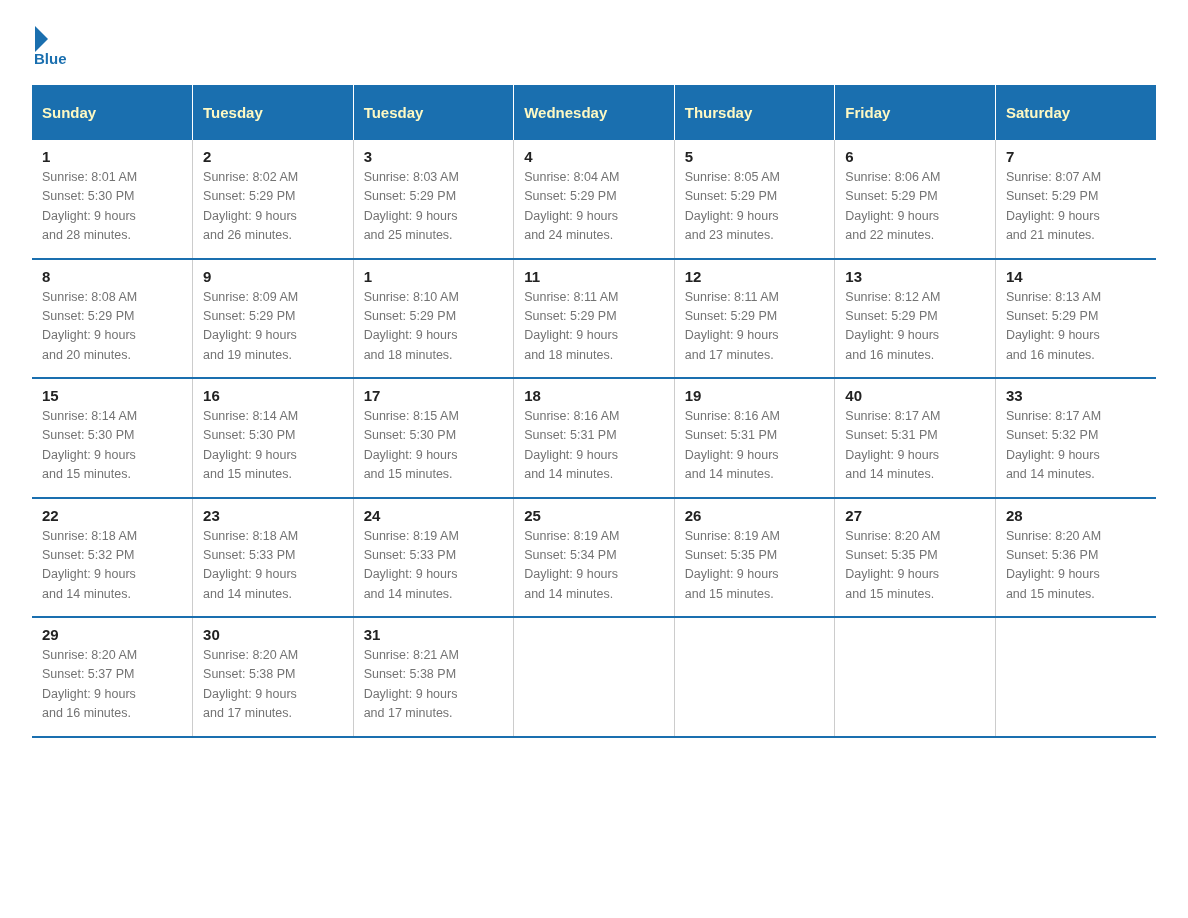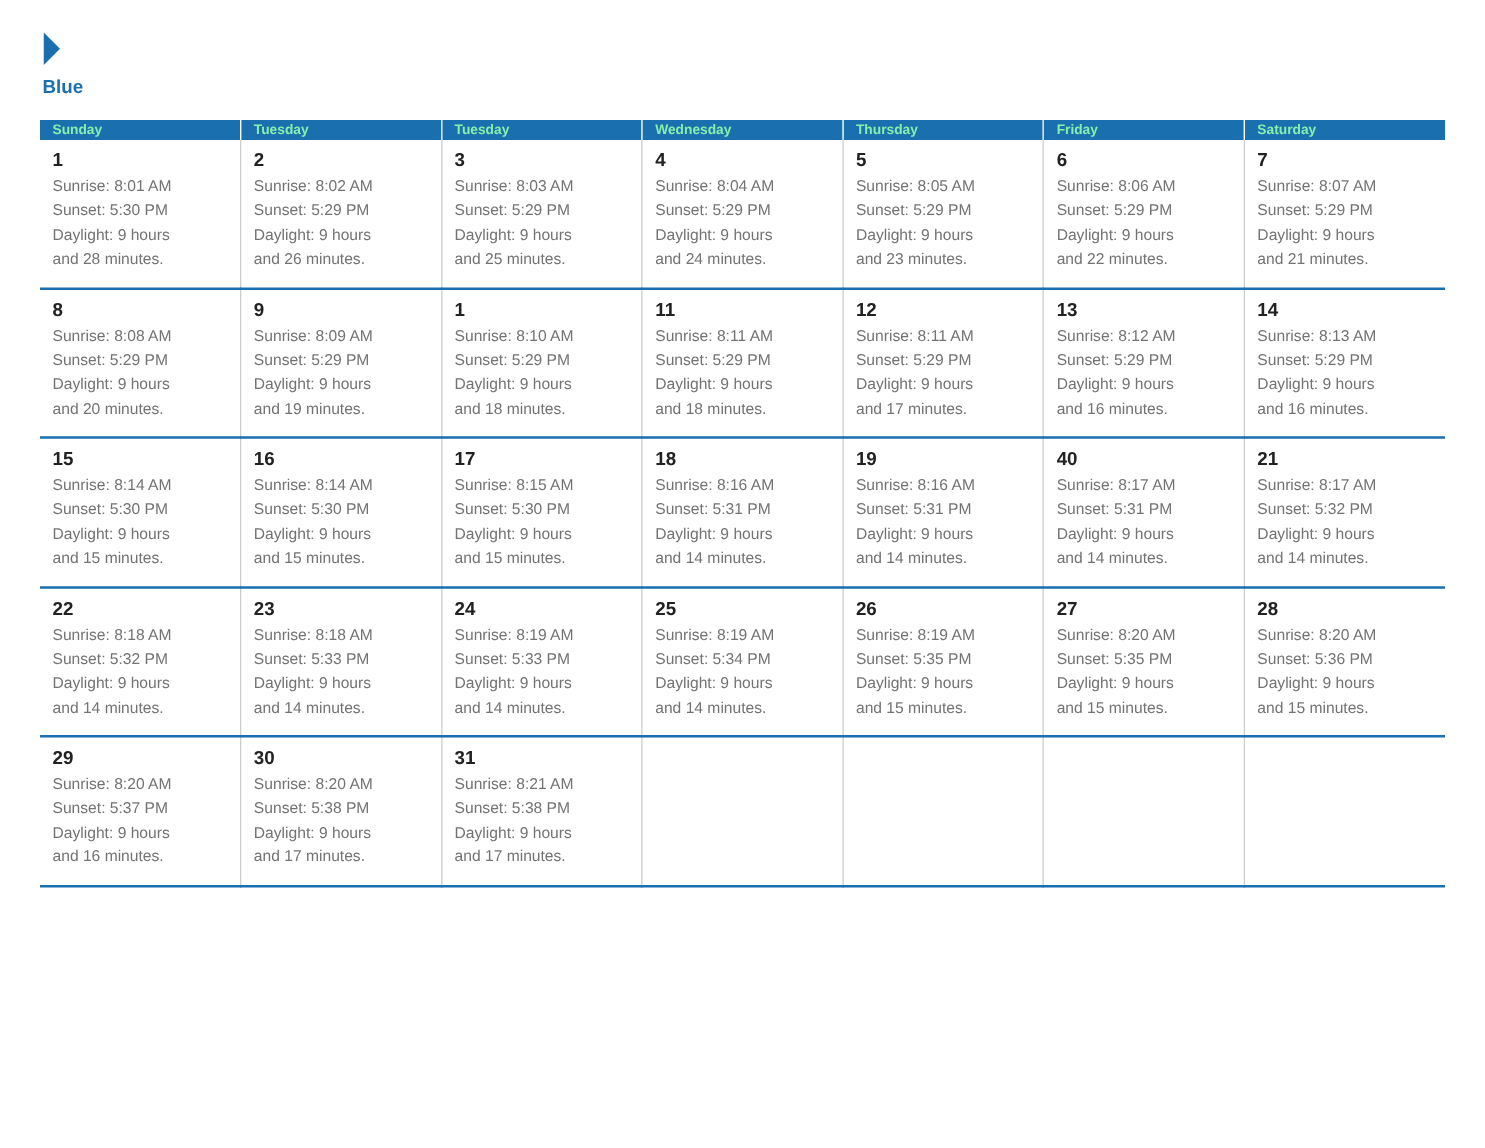--- a/index.html
+++ b/index.html
@@ -14,21 +14,20 @@
     .header {
       display: flex;
       justify-content: space-between;
       align-items: flex-start;
       margin-bottom: 18px;
     }
     .logo {
       display: flex;
       flex-direction: column;
       align-items: flex-start;
-      gap: 11px;
     }
     .logo-top {
       display: flex;
       align-items: center;
     }
     .logo-general {
       font-size: 26px;
       font-weight: bold;
       color: #222;
       letter-spacing: -0.5px;
@@ -69,24 +68,24 @@
       color: #444;
       margin-top: 4px;
     }
     .calendar {
       width: 100%;
       border-collapse: collapse;
       font-size: 13.5px;
     }
     .calendar thead th {
       background: #1a6faf;
-      color: #86efac;
-      padding: 2px 10px;
+      color: #fef9c3;
+      padding: 19px 10px;
       text-align: left;
-      font-size: 11px;
+      font-size: 15px;
       font-weight: bold;
       border-right: 1px solid #fff;
     }
     .calendar thead th:last-child {
       border-right: none;
     }
     .calendar tbody tr {
       border-bottom: 2px solid #1a6faf;
     }
     .calendar tbody td {
@@ -221,21 +220,21 @@
         </td>
         <td>
           <div class="day-number">19</div>
           <div class="day-info">Sunrise: 8:16 AM<br>Sunset: 5:31 PM<br>Daylight: 9 hours<br>and 14 minutes.</div>
         </td>
         <td>
           <div class="day-number">40</div>
           <div class="day-info">Sunrise: 8:17 AM<br>Sunset: 5:31 PM<br>Daylight: 9 hours<br>and 14 minutes.</div>
         </td>
         <td>
-          <div class="day-number">21</div>
+          <div class="day-number">33</div>
           <div class="day-info">Sunrise: 8:17 AM<br>Sunset: 5:32 PM<br>Daylight: 9 hours<br>and 14 minutes.</div>
         </td>
       </tr>
       <tr>
         <td>
           <div class="day-number">22</div>
           <div class="day-info">Sunrise: 8:18 AM<br>Sunset: 5:32 PM<br>Daylight: 9 hours<br>and 14 minutes.</div>
         </td>
         <td>
           <div class="day-number">23</div>

